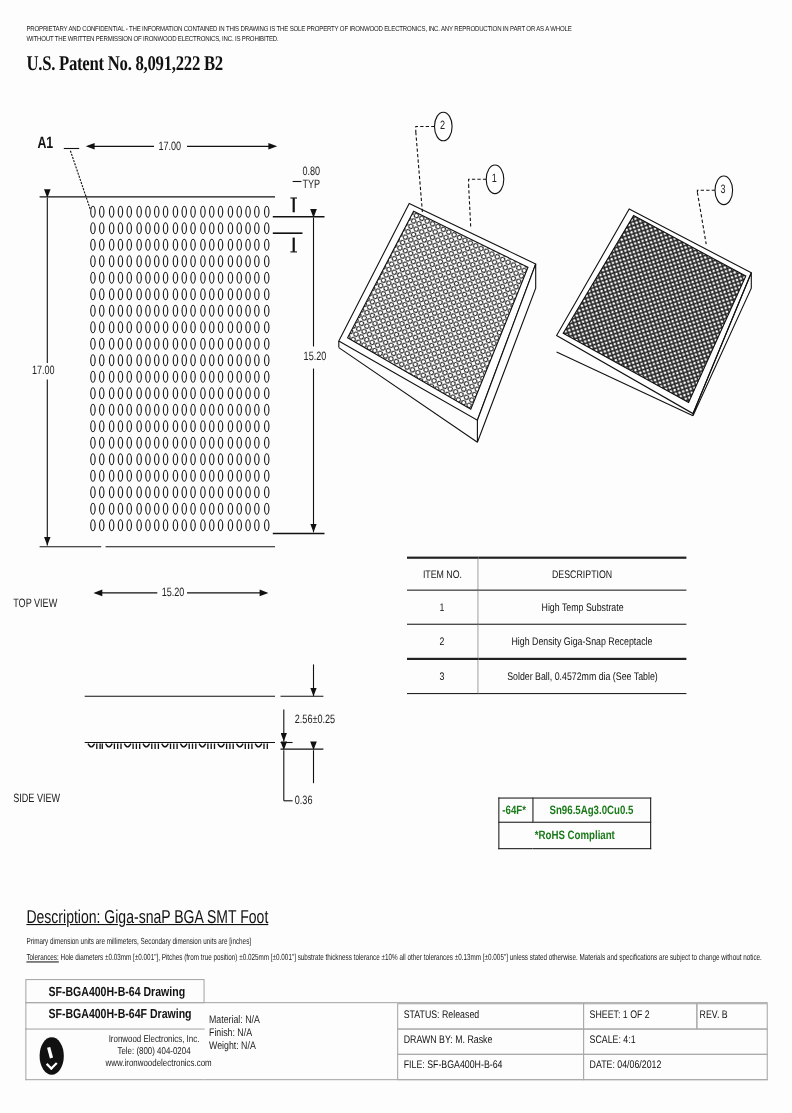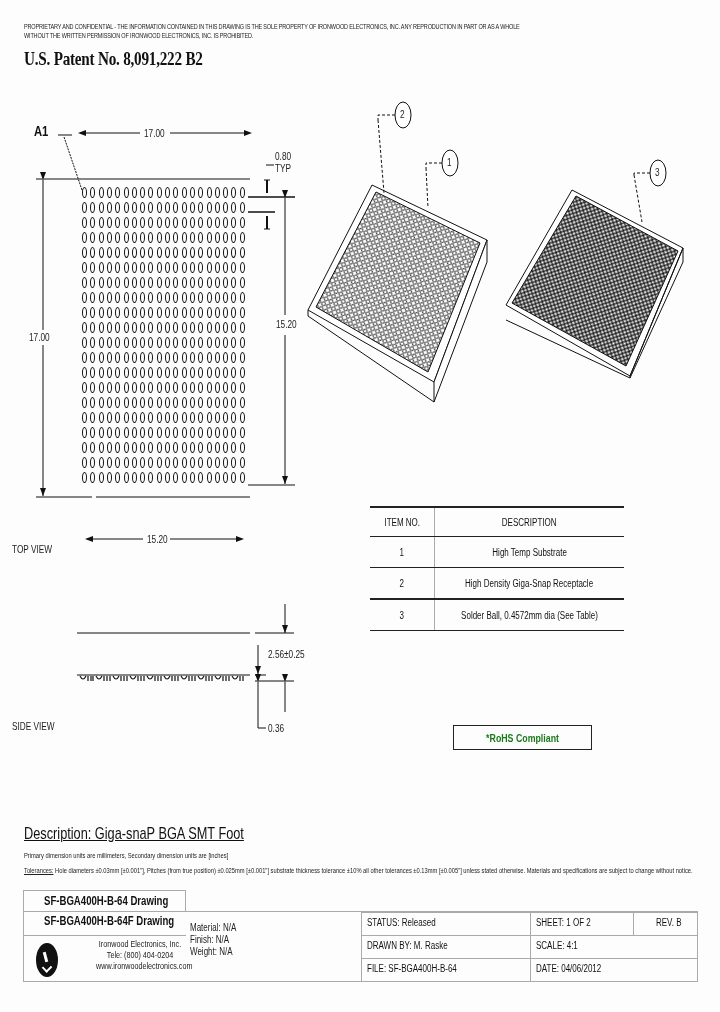--- a/index.html
+++ b/index.html
@@ -564,20 +564,24 @@
   </tr>
   <tr class="last">
     <td class="c1"><span>3</span></td>
     <td><span>Solder Ball, 0.4572mm dia (See Table)</span></td>
   </tr>
 </tbody>
   </table>
 
 <table class="tbl alloy">
   <tbody>
+  <tr style="height:22px;">
+    <td class="green" style="text-align:left;"><span>-64F*</span></td>
+    <td class="green"><span>Sn96.5Ag3.0Cu0.5</span></td>
+  </tr>
   <tr style="height:24px;">
     <td colspan="2" class="green"><span>*RoHS Compliant</span></td>
   </tr>
 </tbody>
   </table>
 
 <div class="abs desc-title">Description: Giga-snaP BGA SMT Foot</div>
 <div class="abs small-line" style="top:851px;">Primary dimension units are millimeters, Secondary dimension units are [inches]</div>
 <div class="abs small-line" style="top:866px;"><u>Tolerances:</u><span> Hole diameters ±0.03mm [±0.001"], Pitches (from true position) ±0.025mm [±0.001"] substrate thickness tolerance ±10% all other tolerances ±0.13mm [±0.005"] unless stated otherwise. Materials and specifications are subject to change without notice.</span></div>
 
@@ -597,17 +601,17 @@
 </div>
 <div class="tb" style="left:186px;top:912px;width:512px;height:70px;border-width:0 0 1px 0;"></div>
 <div class="abs" style="left:190px;top:922px;font-size:10px;line-height:12px;transform:scaleX(0.8);transform-origin:left top;color:#222;white-space:nowrap;">
   <div>Material: N/A</div>
   <div>Finish: N/A</div>
   <div>Weight: N/A</div>
 </div>
 
 <div class="tb" style="left:361px;top:912px;width:170px;height:24px;padding:4px 5px;"><span>STATUS: Released</span></div>
 <div class="tb" style="left:530px;top:912px;width:104px;height:24px;padding:4px 5px;"><span>SHEET: 1 OF 2</span></div>
-<div class="tb" style="left:633px;top:912px;width:65px;height:24px;padding:4px 22px;"><span>REV. B</span></div>
+<div class="tb" style="left:633px;top:912px;width:65px;height:24px;padding:4px 2px;"><span>REV. B</span></div>
 <div class="tb" style="left:361px;top:935px;width:170px;height:24px;padding:4px 5px;"><span>DRAWN BY: M. Raske</span></div>
 <div class="tb" style="left:530px;top:935px;width:168px;height:24px;padding:4px 5px;"><span>SCALE: 4:1</span></div>
 <div class="tb" style="left:361px;top:958px;width:170px;height:24px;padding:4px 5px;"><span>FILE: SF-BGA400H-B-64</span></div>
 <div class="tb" style="left:530px;top:958px;width:168px;height:24px;padding:4px 5px;"><span>DATE: 04/06/2012</span></div>
 
 </body></html>

